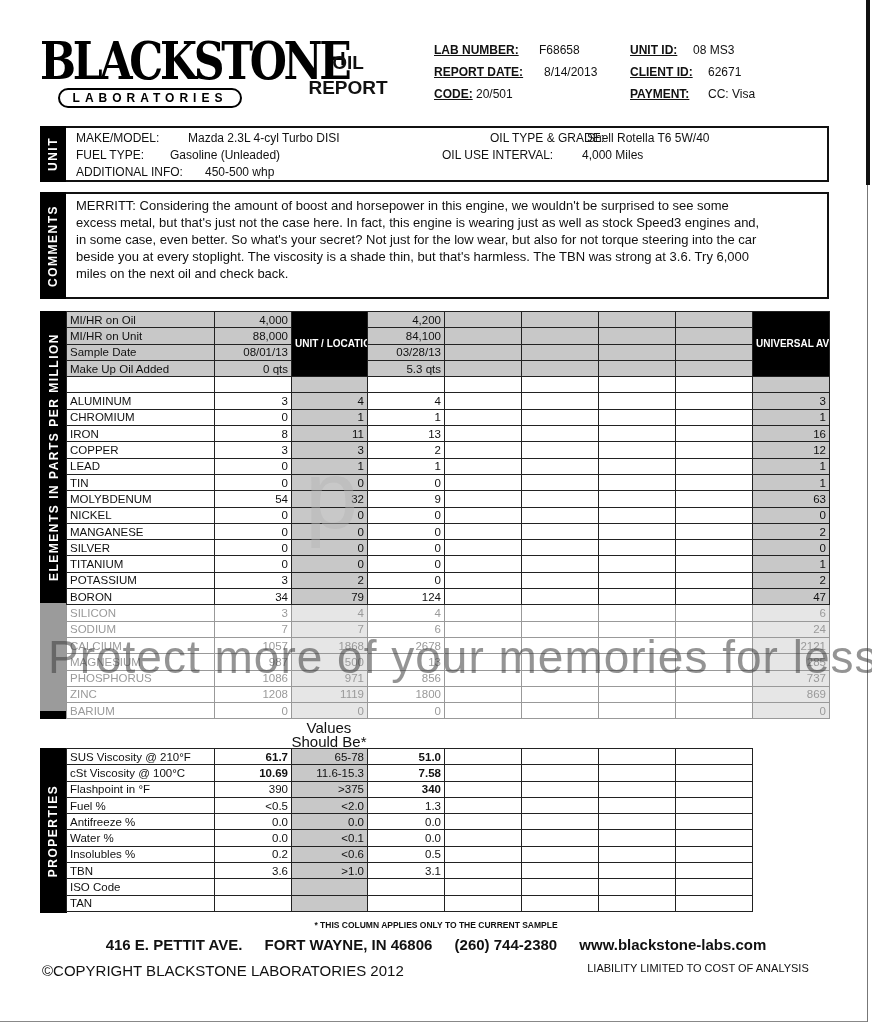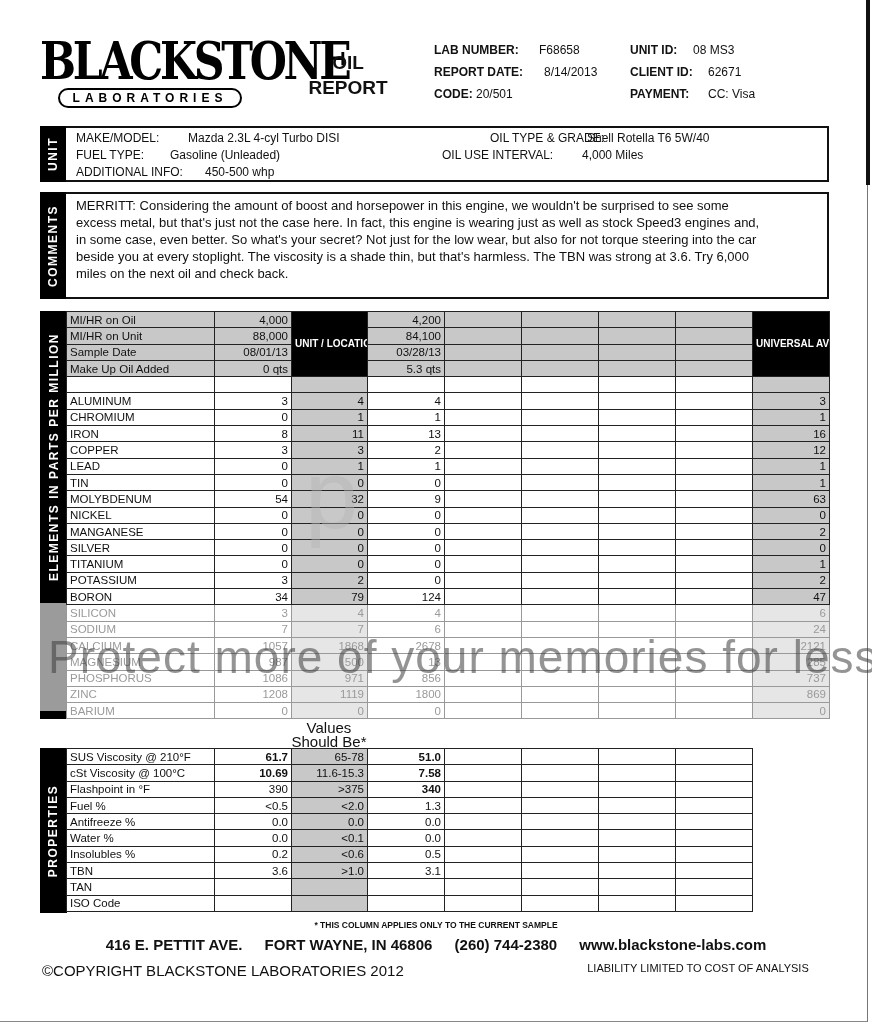--- a/index.html
+++ b/index.html
@@ -9,21 +9,21 @@
   .page-frame { position: absolute; left: 0; top: 0; width: 868px; height: 1022px; border-bottom: 1px solid #888; }
   .right-edge { position: absolute; left: 866px; top: 0; width: 4px; height: 185px; background: #111; }
   .right-edge2 { position: absolute; left: 867px; top: 185px; width: 1px; height: 837px; background: #777; }
 
   
   .logo-word { left: 40px; top: 30px; font-family: "DejaVu Serif", serif; font-weight: 900; font-size: 52px; letter-spacing: -4px; transform: scaleX(0.82); transform-origin: left top; color: #000; line-height: 62px; }
   .logo-sub { left: 58px; top: 88px; width: 184px; height: 20px; border: 2px solid #000; border-radius: 11px; font-size: 12px; letter-spacing: 5px; text-align: center; line-height: 16px; color: #000; font-weight: bold; }
   .report-title { left: 300px; top: 50px; width: 96px; text-align: center; font-weight: bold; font-size: 19px; line-height: 25px; }
 
   .hdr { font-size: 12px; line-height: 22px; }
-  .hdr b { font-weight: bold; }
+  .hdr b { font-weight: bold; text-decoration: underline; }
 
   
   .box { position: absolute; border: 2px solid #111; }
   .side-label { position: absolute; background: #000; color: #fff; font-weight: bold; font-size: 12px; letter-spacing: 1.5px; display: flex; align-items: center; justify-content: center; }
   .side-label span { transform: rotate(-90deg); white-space: nowrap; display: block; }
   .unit-text { font-size: 12px; line-height: 17px; }
   .comments-text { left: 76px; top: 197px; width: 690px; font-size: 13px; line-height: 17px; }
 
   
   table.grid { position: absolute; border-collapse: collapse; table-layout: fixed; font-size: 11.5px; }
@@ -472,31 +472,31 @@
         <td>TBN</td>
         <td class="num">3.6</td>
         <td class="gray num">&gt;1.0</td>
         <td class="num">3.1</td>
         <td></td>
         <td></td>
         <td></td>
         <td></td>
       </tr>
       <tr>
-        <td>TAN</td>
+        <td>ISO Code</td>
         <td class="num"></td>
         <td class="gray num"></td>
         <td class="num"></td>
         <td></td>
         <td></td>
         <td></td>
         <td></td>
       </tr>
       <tr>
-        <td>ISO Code</td>
+        <td>TAN</td>
         <td class="num"></td>
         <td class="gray num"></td>
         <td class="num"></td>
         <td></td>
         <td></td>
         <td></td>
         <td></td>
       </tr>
     </tbody>
 </table>

